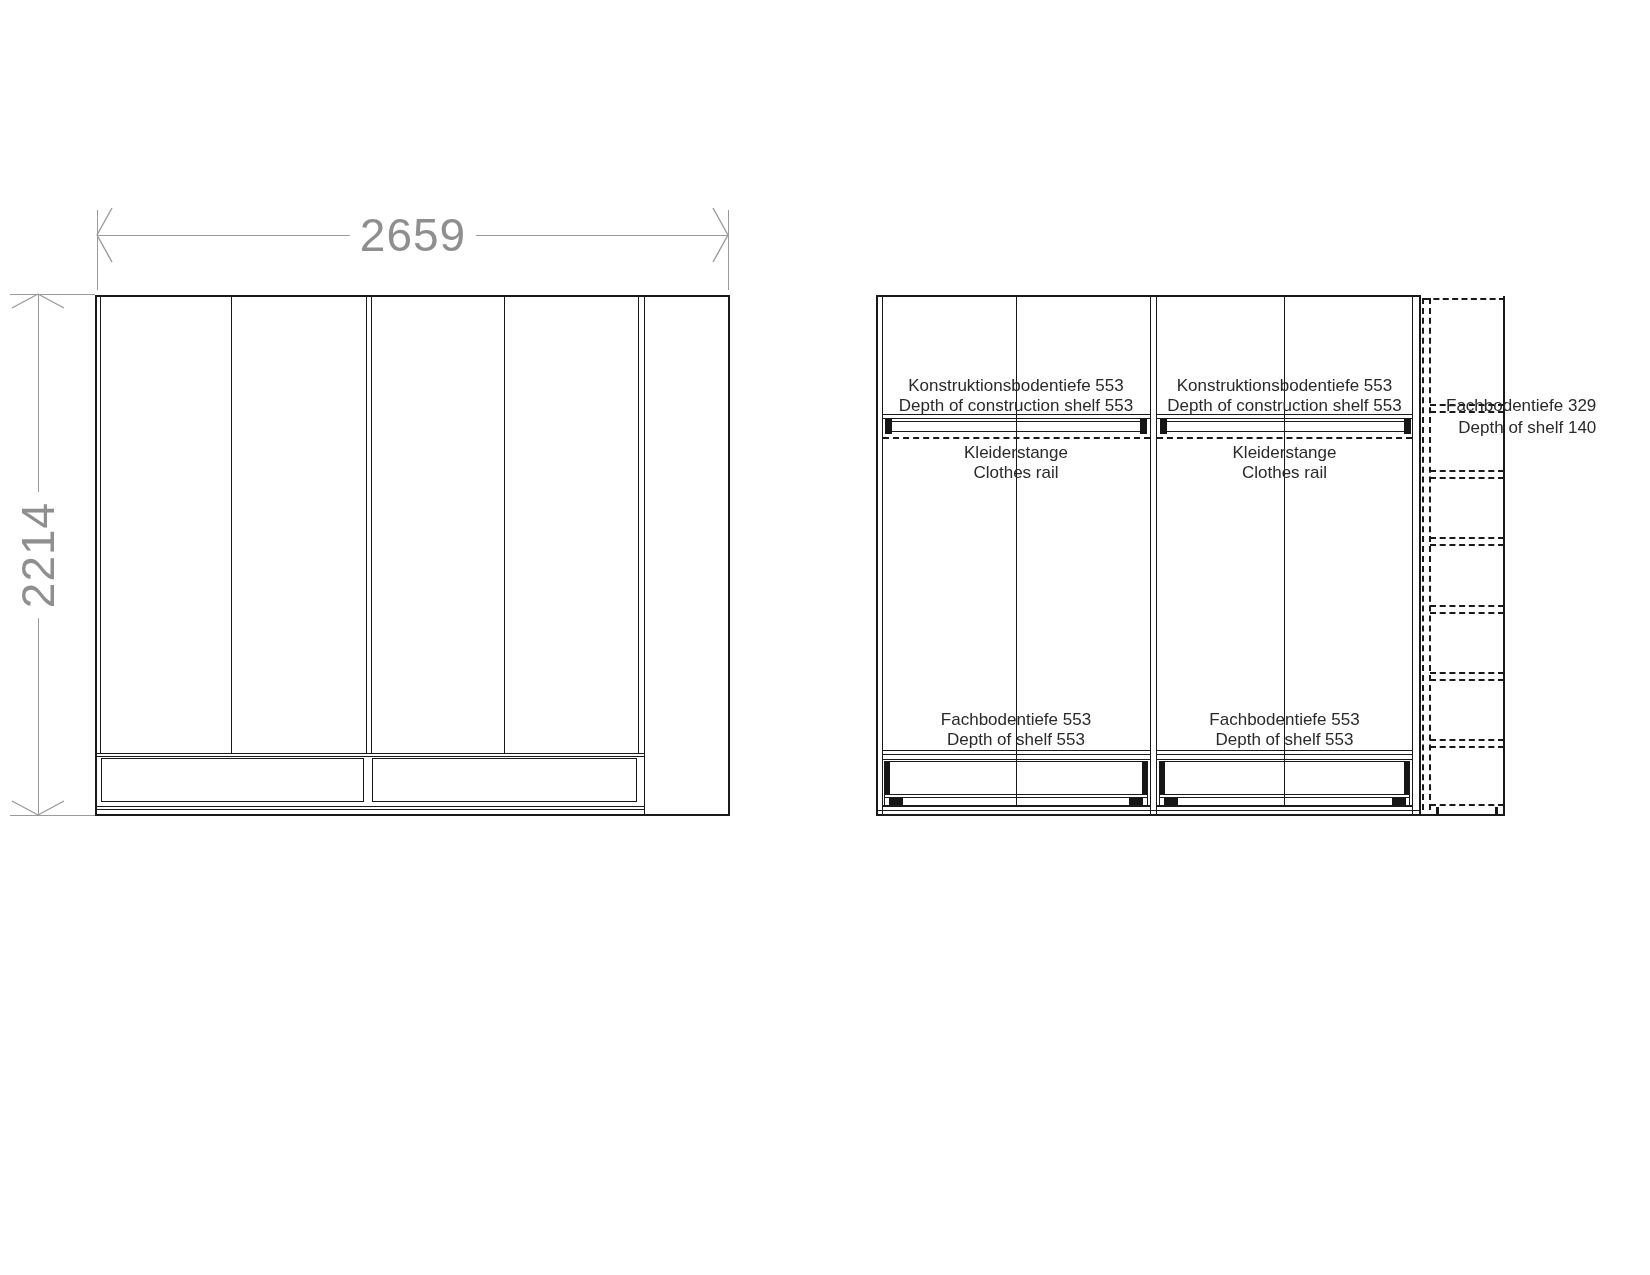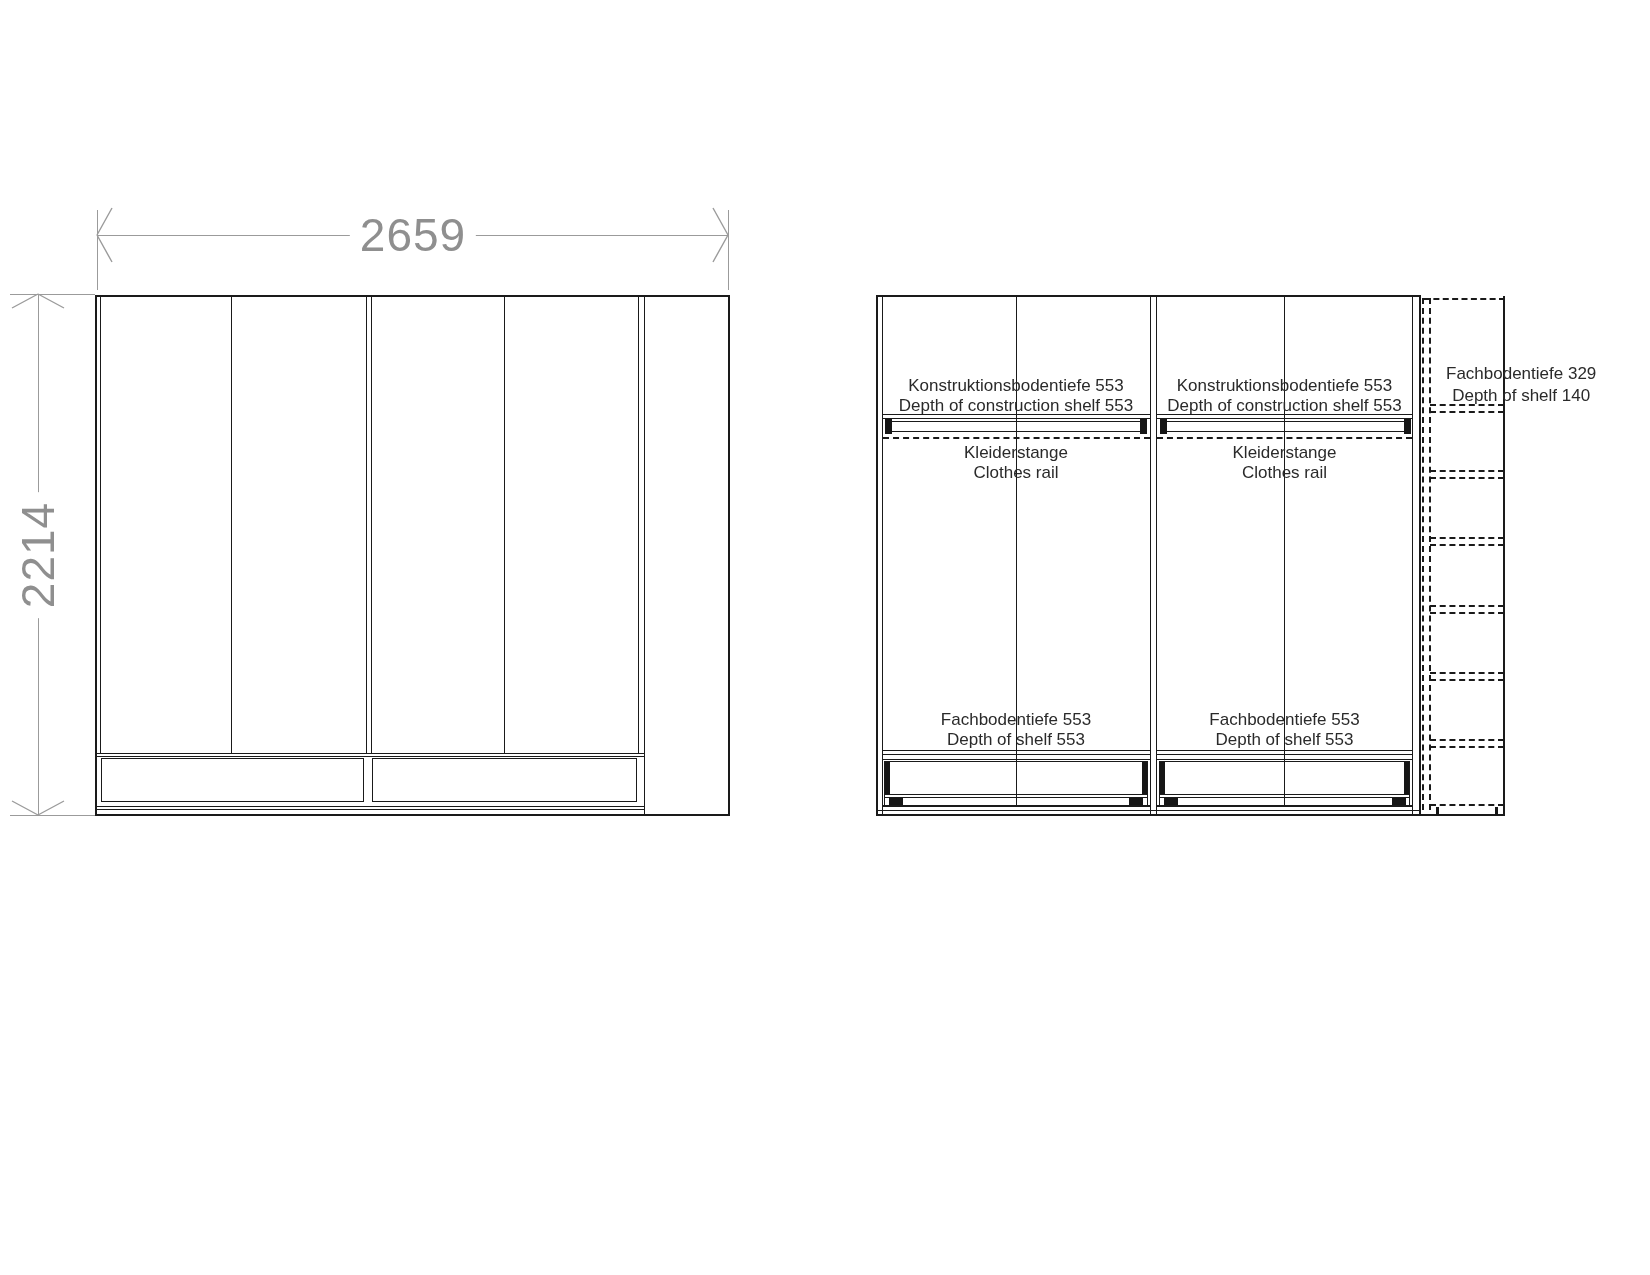--- a/index.html
+++ b/index.html
@@ -7,21 +7,21 @@
           font-family:"Liberation Sans",sans-serif;padding-left:44px;}
   .ln{position:absolute;background:#1a1a1a;}
   .gy{position:absolute;background:#9b9b9b;}
   .box{position:absolute;border:2px solid #1a1a1a;box-sizing:border-box;background:transparent;}
   .thinbox{position:absolute;border:1px solid #1a1a1a;box-sizing:border-box;background:transparent;}
   .dashH{position:absolute;border-top:2px dashed #1a1a1a;height:0;}
   .shelfD{position:absolute;height:9px;border-top:2px dashed #1a1a1a;border-bottom:2px dashed #1a1a1a;box-sizing:border-box;}
   .dashV{position:absolute;width:9px;border-left:2px dashed #1a1a1a;border-right:2px dashed #1a1a1a;box-sizing:border-box;}
   .lbl{position:absolute;color:#2a2a2a;font-size:17px;line-height:20px;text-align:center;white-space:nowrap;}
   .lbl div{white-space:nowrap;}
-  .lbl-left{text-align:center;}
+  .lbl-left{text-align:right;margin-top:32px;}
   .dimnum{position:absolute;color:#8f8f8f;font-size:46px;letter-spacing:1px;background:#ffffff;
           padding:0 10px;white-space:nowrap;}
   .blk{position:absolute;background:#161616;}
   svg.overlay{position:absolute;left:0;top:0;pointer-events:none;}
 </style>
 </head>
 <body>
 
 <div id="canvas">
 

